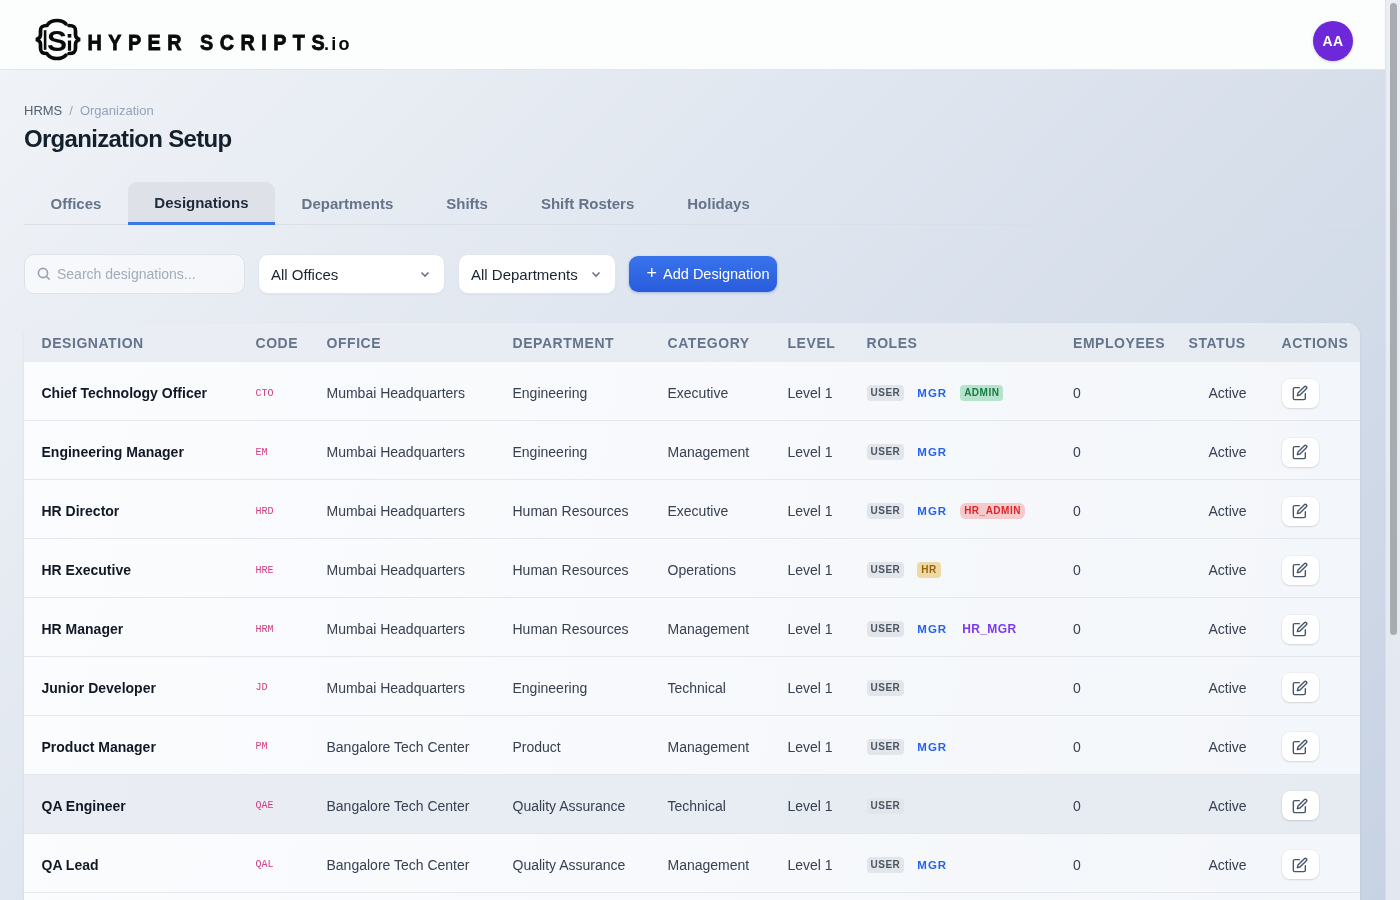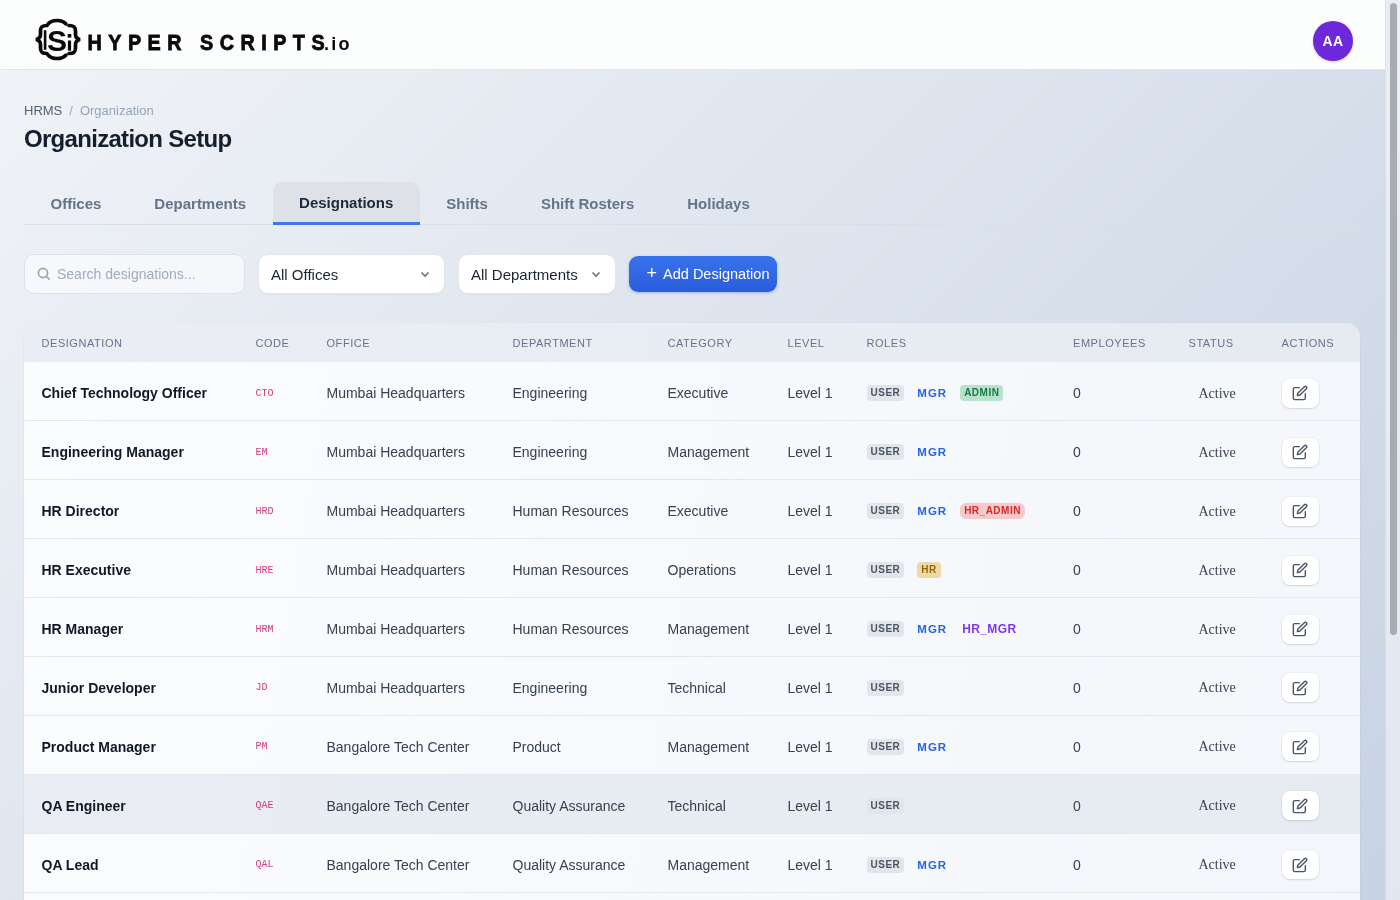--- a/index.html
+++ b/index.html
@@ -85,35 +85,35 @@
     overflow:hidden;
     box-shadow:0 1px 3px rgba(16,24,40,.08);
   }
   table { border-collapse:collapse; table-layout:fixed; width:1336px; }
   col.c1{width:231.5px} col.c2{width:71px} col.c3{width:186px} col.c4{width:155px}
   col.c5{width:120px} col.c6{width:79px} col.c7{width:206.5px} col.c8{width:115.5px}
   col.c9{width:69px} col.c10{width:102.5px}
   thead tr { background:linear-gradient(90deg,#eaeef4 0%,#e6ebf2 100%); }
   thead th {
     height:39px; background:transparent; text-align:left; vertical-align:middle;
-    font-size:11px; font-weight:400; letter-spacing:.55px; color:#64748b;
+    font-size:14px; font-weight:700; letter-spacing:.55px; color:#64748b;
     padding:0;
   }
   th.first, td.first { padding-left:17.5px; }
   th.acts, td.acts { padding-left:24px; }
   tbody td {
     height:58.9px; padding:4px 0 0 0; vertical-align:middle;
     font-size:14px; color:#374151; border-top:1px solid #e4e8ee;
     background:transparent;
   }
   tbody tr:first-child td { border-top:none; }
   tbody tr.hl td { background:rgba(221,228,236,.6); }
   td.name { font-weight:700; color:#101826; }
   td.code { font-family:"Liberation Mono", monospace; font-size:10px; color:#d23c82; }
-  td.stat span { margin-left:10px;font-family:Liberation Serif, serif; }
+  td.stat span { margin-left:20px; }
   .badges { display:flex; align-items:center; }
   .bdg {
     font-size:10px; font-weight:700; letter-spacing:.5px; line-height:10px;
     padding:3px 4px; border-radius:4px; margin-right:7px; white-space:nowrap;
   }
   .b-user { background:#e2e5ea; color:#4b5563; }
   .b-mgr  { color:#2563eb; padding:3px 6px; font-size:11.5px; letter-spacing:1px; }
   .b-admin{ background:#b5e3cb; color:#187a46; }
   .b-hradmin{ background:#f6c9cd; color:#dc2626;border-radius:6px; }
   .b-hr   { background:#eed9a4; color:#96650f; margin-left:6px; }
@@ -152,22 +152,22 @@
   <div class="sb-track">
     <div class="sb-thumb"></div>
   </div>
 
   <div class="main">
     <div class="crumbs"><span class="c1">HRMS</span><span class="sep">/</span><span>Organization</span></div>
     <h1>Organization Setup</h1>
 
     <div class="tabs">
       <div class="tab">Offices</div>
+      <div class="tab active">Designations</div>
       <div class="tab">Departments</div>
-      <div class="tab active">Designations</div>
       <div class="tab">Shifts</div>
       <div class="tab">Shift Rosters</div>
       <div class="tab">Holidays</div>
     </div>
 
     <div class="filters">
       <div class="search">
         <svg width="16" height="16" viewBox="0 0 16 16" fill="none" stroke="#98a2b1" stroke-width="1.6">
           <circle cx="7" cy="7" r="4.6"></circle>
           <path d="M10.5 10.5 L13.6 13.6"></path>

